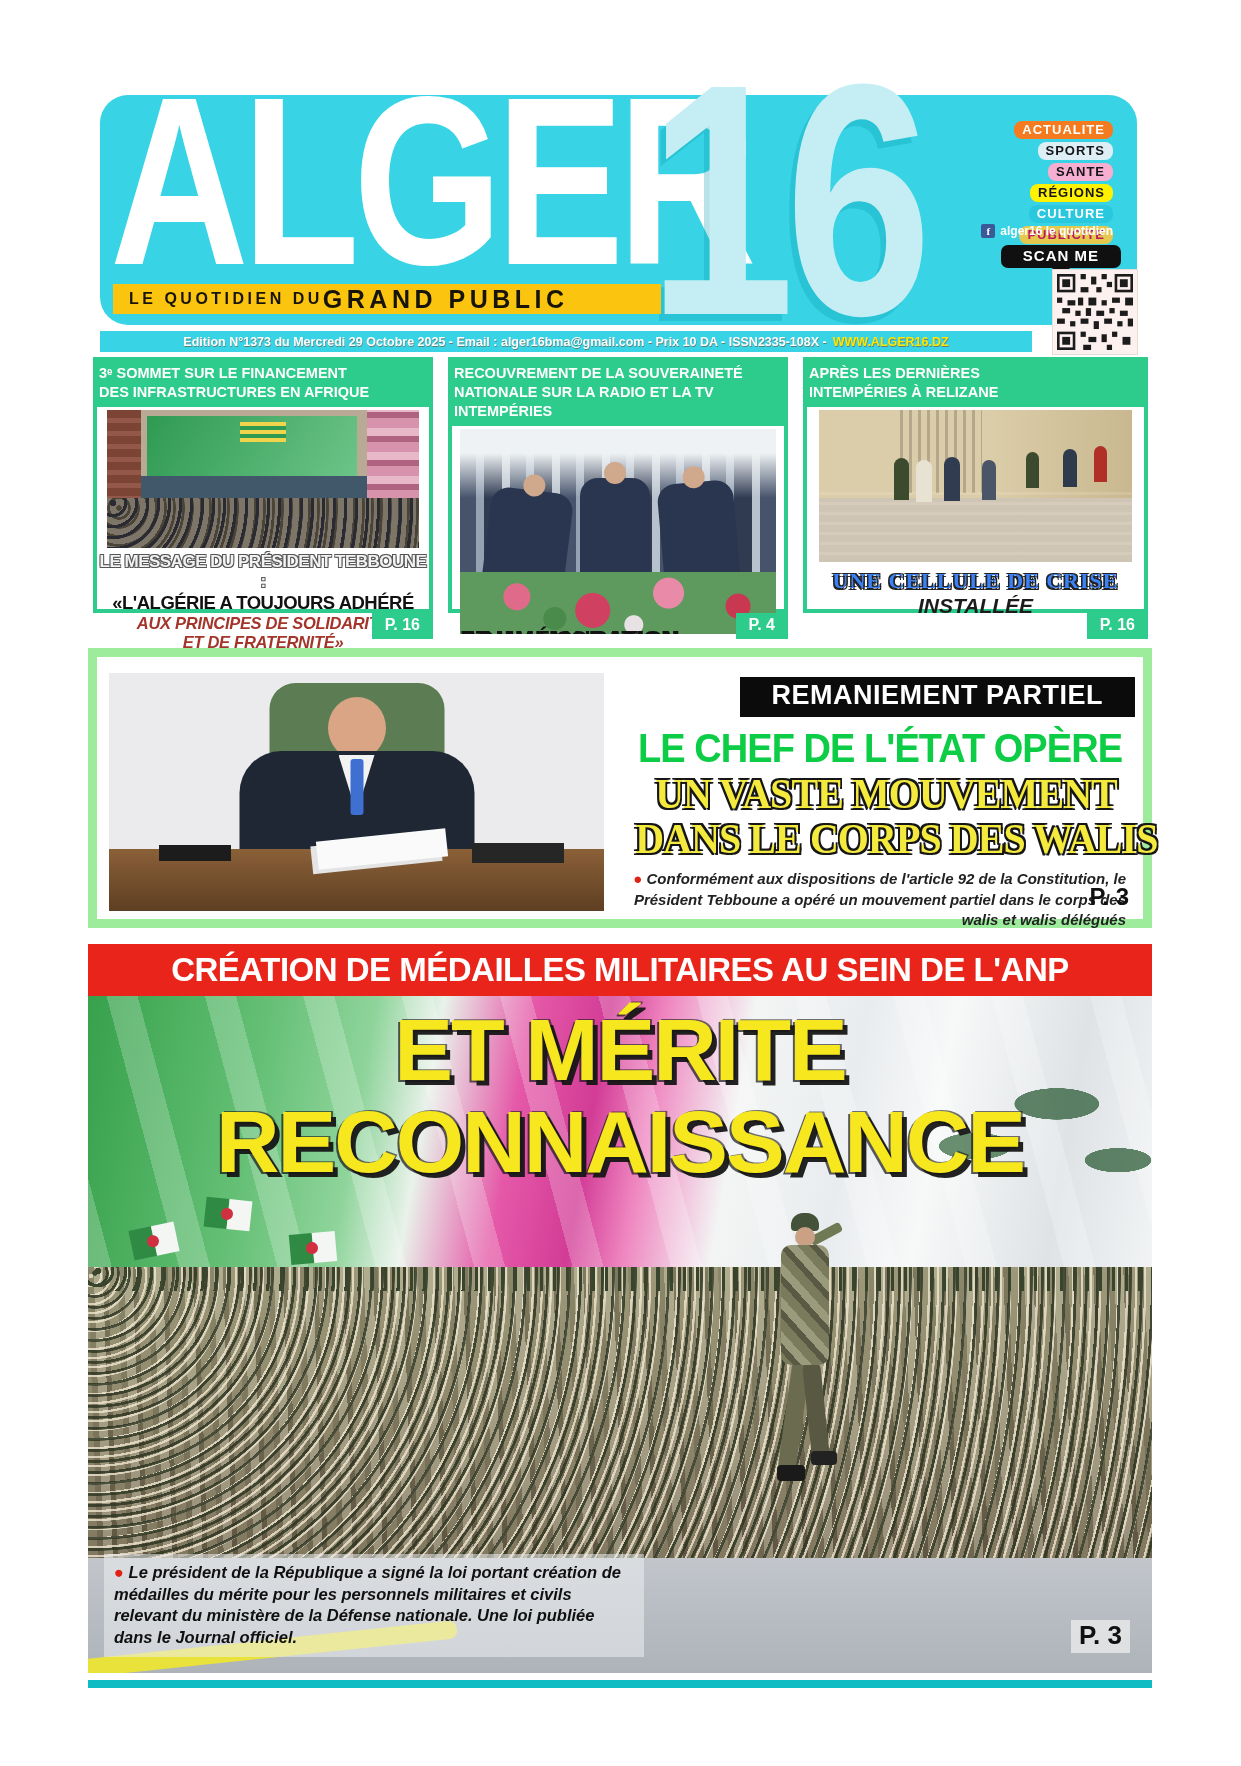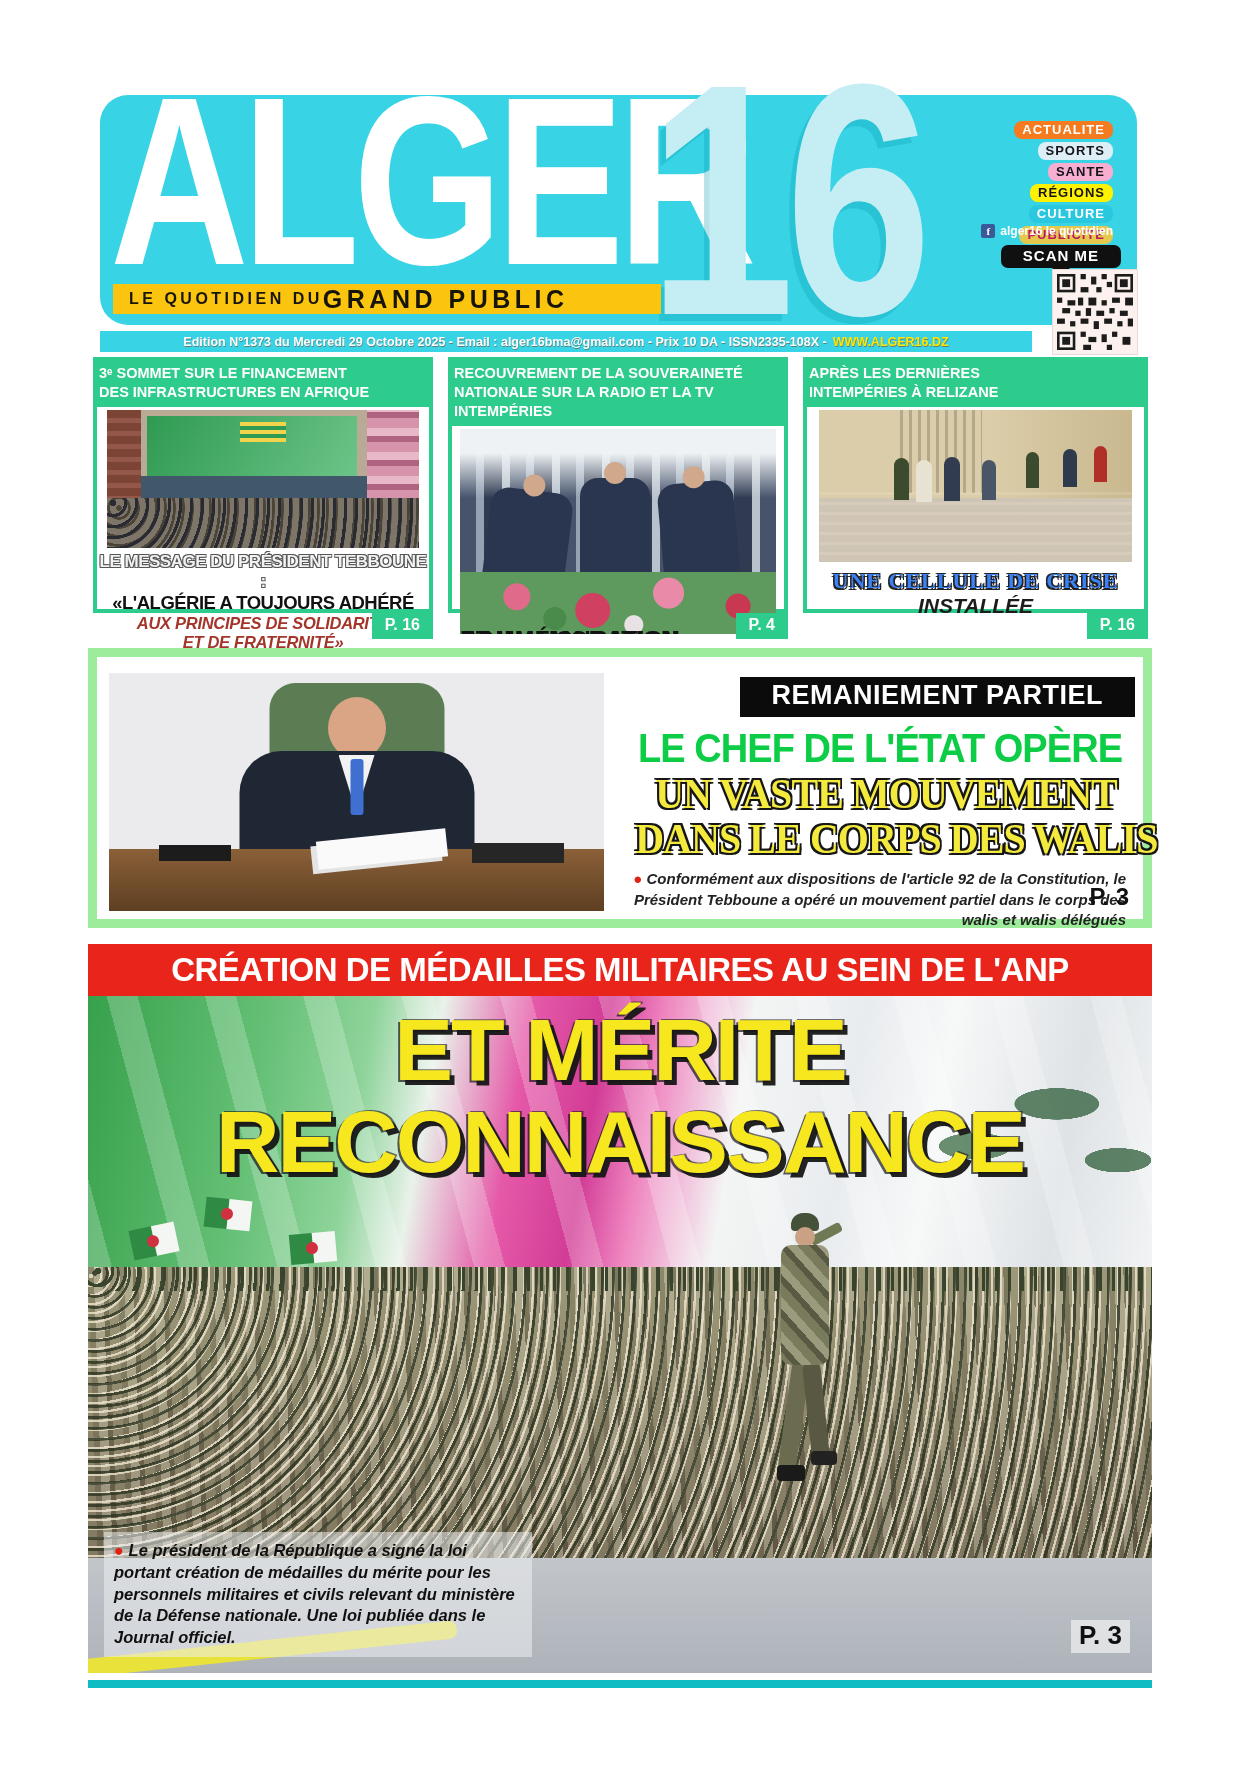--- a/index.html
+++ b/index.html
@@ -218,21 +218,21 @@
   .hero-flag .g { position:absolute; left:0; top:0; width:50%; height:100%; background:#2f8a44; }
   .hero-flag .w { position:absolute; right:0; top:0; width:50%; height:100%; background:#f4f6f4; }
   .hero-flag .c { position:absolute; left:16px; top:9px; width:12px; height:12px; border-radius:50%; background:#d03040; }
   .hf1 { left:4%; top:34%; transform:rotate(-12deg); }
   .hf2 { left:11%; top:30%; transform:rotate(6deg); }
   .hf3 { left:19%; top:35%; transform:rotate(-5deg); }
 
   .hero-title { position:absolute; left:0; right:0; top:8px; text-align:center;
     font-size:88px; line-height:1.04; font-weight:900; letter-spacing:-2px; color:#f7e71e;
     text-shadow:5px 5px 0 rgba(22,22,22,0.95), -2px 2px 0 rgba(22,22,22,0.7), 2px -1px 0 rgba(22,22,22,0.6); }
-  .hero-cap { position:absolute; left:16px; bottom:16px; width:428px; padding:8px 10px;
+  .hero-cap { position:absolute; left:16px; bottom:16px; width:540px; padding:8px 10px;
     background:rgba(236,239,241,0.55); font-size:16.5px; font-weight:bold; font-style:italic;
     color:#101010; line-height:1.32; }
   .hero-cap::before { content:"● "; color:#e02214; font-style:normal; }
   .hero-page { position:absolute; right:22px; bottom:20px; font-size:26px; font-weight:900;
     color:#101010; background:rgba(238,238,238,0.75); padding:0 8px 2px; }
 
   .teal-bar { position:absolute; left:88px; top:1680px; width:1064px; height:8px; background:#10bcc4; }
 </style>
 </head>
 <body>

